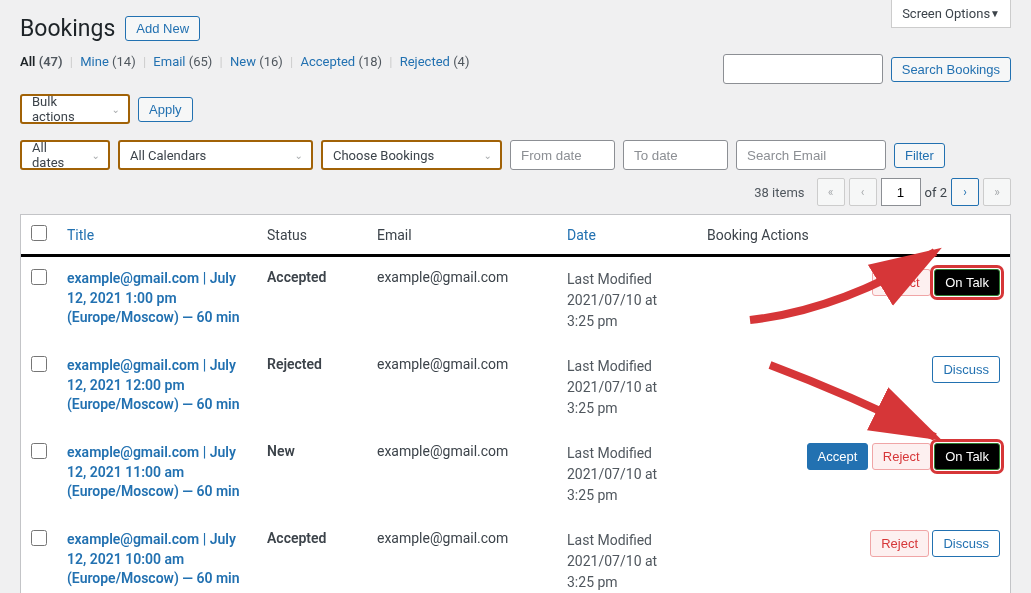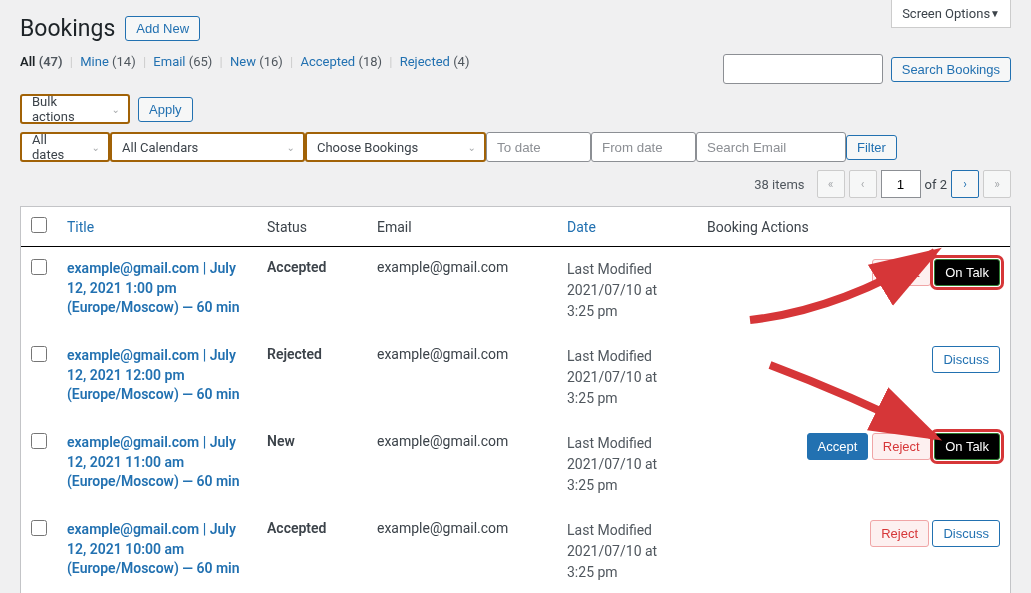--- a/index.html
+++ b/index.html
@@ -21,32 +21,32 @@
 .subsubsub .current { color: #1d2327; font-weight: 600; }
 
 .search-area { display: flex; gap: 8px; align-items: center; }
 .search-area input { border: 1px solid #8c8f94; border-radius: 3px; padding: 4px 8px; width: 160px; height: 30px; background: #fff; }
 .btn-outline { border: 1px solid #2271b1; color: #2271b1; background: #f6f7f7; padding: 4px 10px; border-radius: 3px; cursor: pointer; font-size: 13px; }
 
 .filters-row1 { display: flex; gap: 8px; margin-top: 10px; align-items: center; }
 .sel { border: 2px solid #a16207; border-radius: 3px; background: #fff; height: 30px; padding: 0 28px 0 10px; position: relative; cursor: pointer; display: flex; align-items: center; }
 .sel .chev { position: absolute; right: 8px; font-size: 10px; color: #a7aaad; }
 
-.filters-row2 { display: flex; gap: 0; margin-top: 8px; align-items: center; flex-wrap: nowrap; }
+.filters-row2 { display: flex; gap: 8px; margin-top: 16px; align-items: center; flex-wrap: nowrap; }
 .inp { border: 1px solid #8c8f94; border-radius: 3px; background: #fff; height: 30px; padding: 0 10px; }
 .inp::placeholder { color: #8c8f94; }
 
 .pagination { margin-left: auto; display: flex; align-items: center; gap: 4px; margin-top: 8px; justify-content: flex-end; }
 .page-btn { border: 1px solid #ccc; background: #f6f7f7; color: #a7aaad; width: 28px; height: 28px; display: flex; align-items: center; justify-content: center; border-radius: 2px; cursor: pointer; font-size: 12px; }
 .page-btn.active { border-color: #2271b1; color: #2271b1; }
 .page-input { border: 1px solid #8c8f94; width: 40px; height: 28px; text-align: center; }
 .items-count { color: #50575e; margin-right: 8px; }
 
 .list-table { width: 100%; background: #fff; border: 1px solid #c3c4c7; border-spacing: 0; margin-top: 8px; }
-.list-table th { text-align: left; padding: 10px; font-weight: 400; font-size: 14px; border-bottom: 1px solid #000000; vertical-align: middle; }
+.list-table th { text-align: left; padding: 10px; font-weight: 400; font-size: 14px; border-bottom: 3px solid #000000; vertical-align: middle; }
 .list-table th a { color: #2271b1; text-decoration: none; }
 .list-table th.cb { width: 30px; }
 .list-table td { padding: 12px 10px; vertical-align: top; font-size: 14px; }
 .title-link { color: #2271b1; text-decoration: none; font-weight: 600; display: block; line-height: 1.4; }
 .list-table td.status { font-weight: 600; }
 .date-cell { color: #50575e; line-height: 1.5; }
 .actions { text-align: right; white-space: nowrap; }
 
 .btn { display: inline-block; padding: 5px 10px; border-radius: 3px; font-size: 13px; cursor: pointer; border: 1px solid; }
 .btn-reject { color: #d63638; border-color: #f0a5a6; background: #fdf0f0; }
@@ -109,22 +109,22 @@
         <span class="chev">⌄</span>
       </div>
     <div class="sel" style="width:195px">
         <span>All Calendars</span>
         <span class="chev">⌄</span>
       </div>
     <div class="sel" style="width:181px">
         <span>Choose Bookings</span>
         <span class="chev">⌄</span>
       </div>
+    <input class="inp" style="width: 105px;" placeholder="From date">
     <input class="inp" style="width: 105px;" placeholder="To date">
-    <input class="inp" style="width: 105px;" placeholder="From date">
     <input class="inp" style="width: 150px;" placeholder="Search Email">
     <button class="btn-outline">Filter</button>
   </div>
 
   <div class="pagination">
     <span class="items-count">38 items</span>
     <span class="page-btn">«</span>
     <span class="page-btn">‹</span>
     <input class="page-input" value="1" style="">
     <span>of 2</span>

